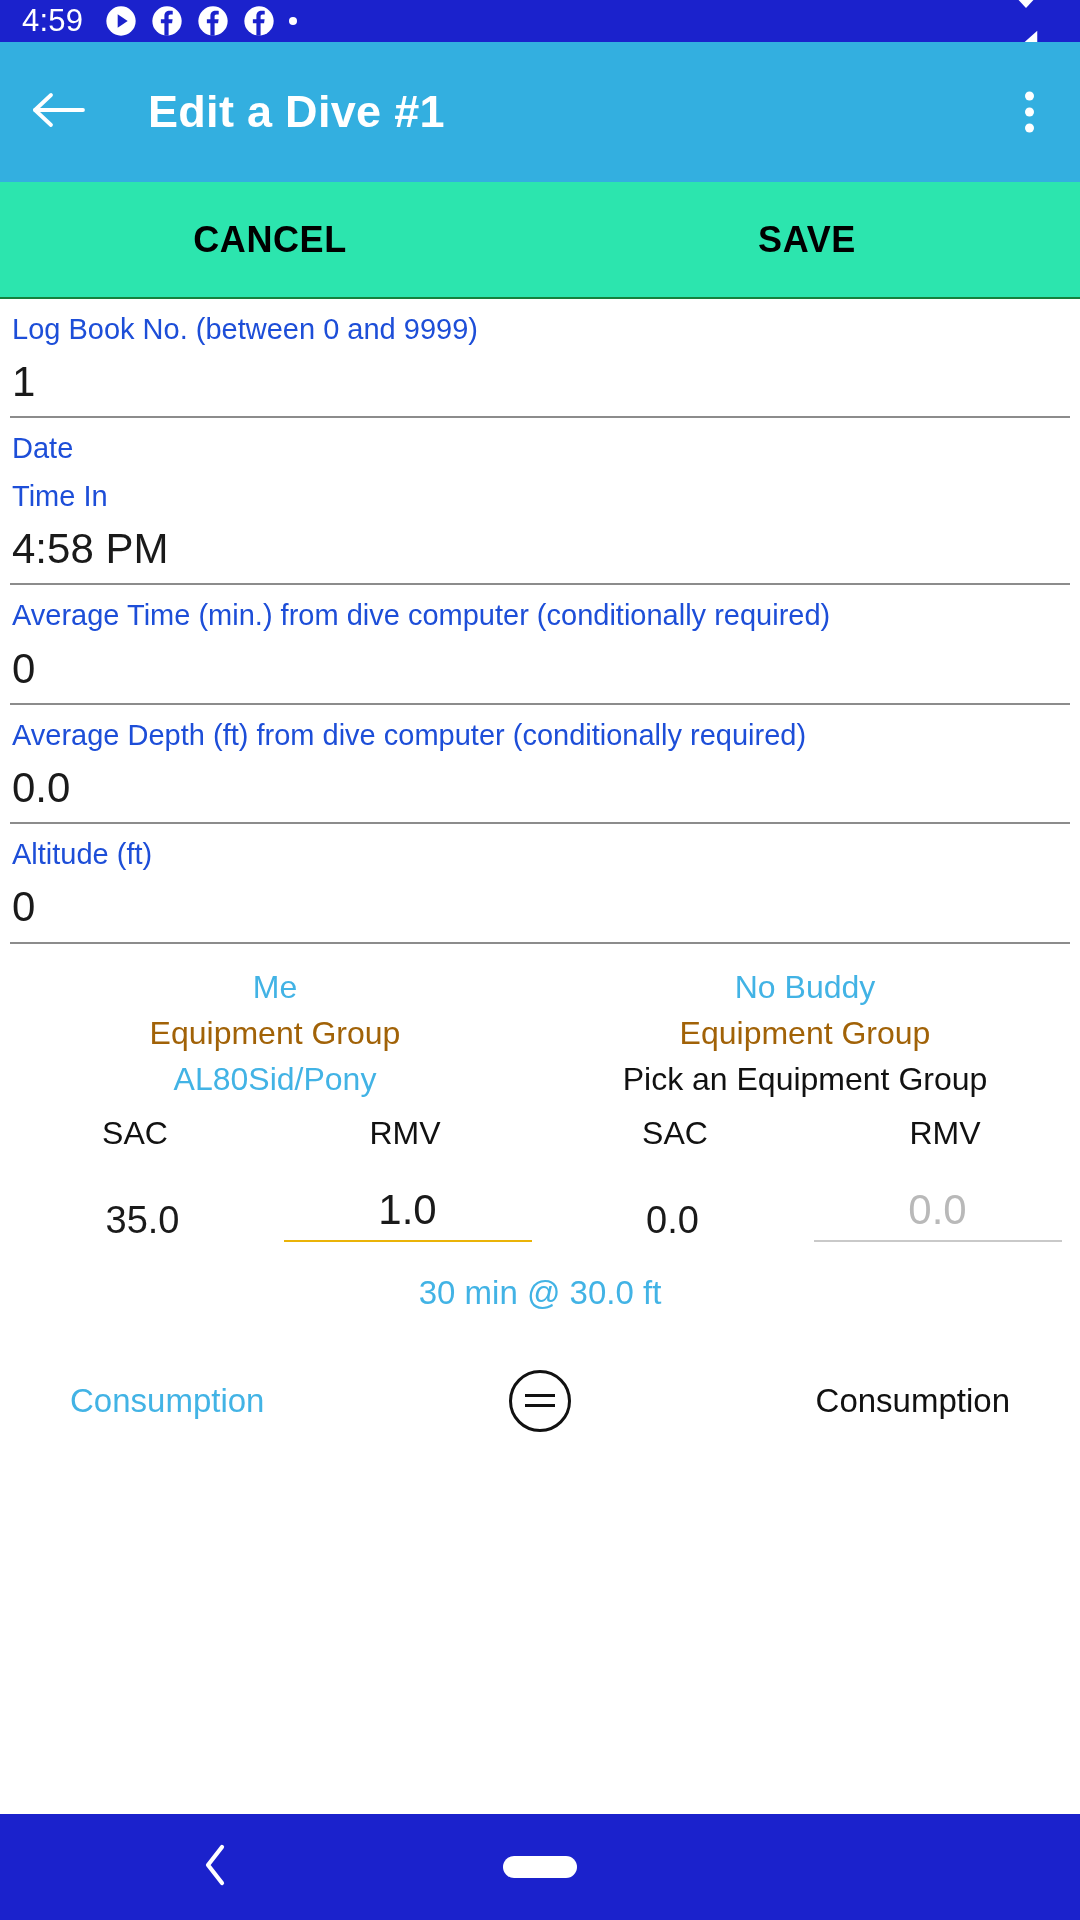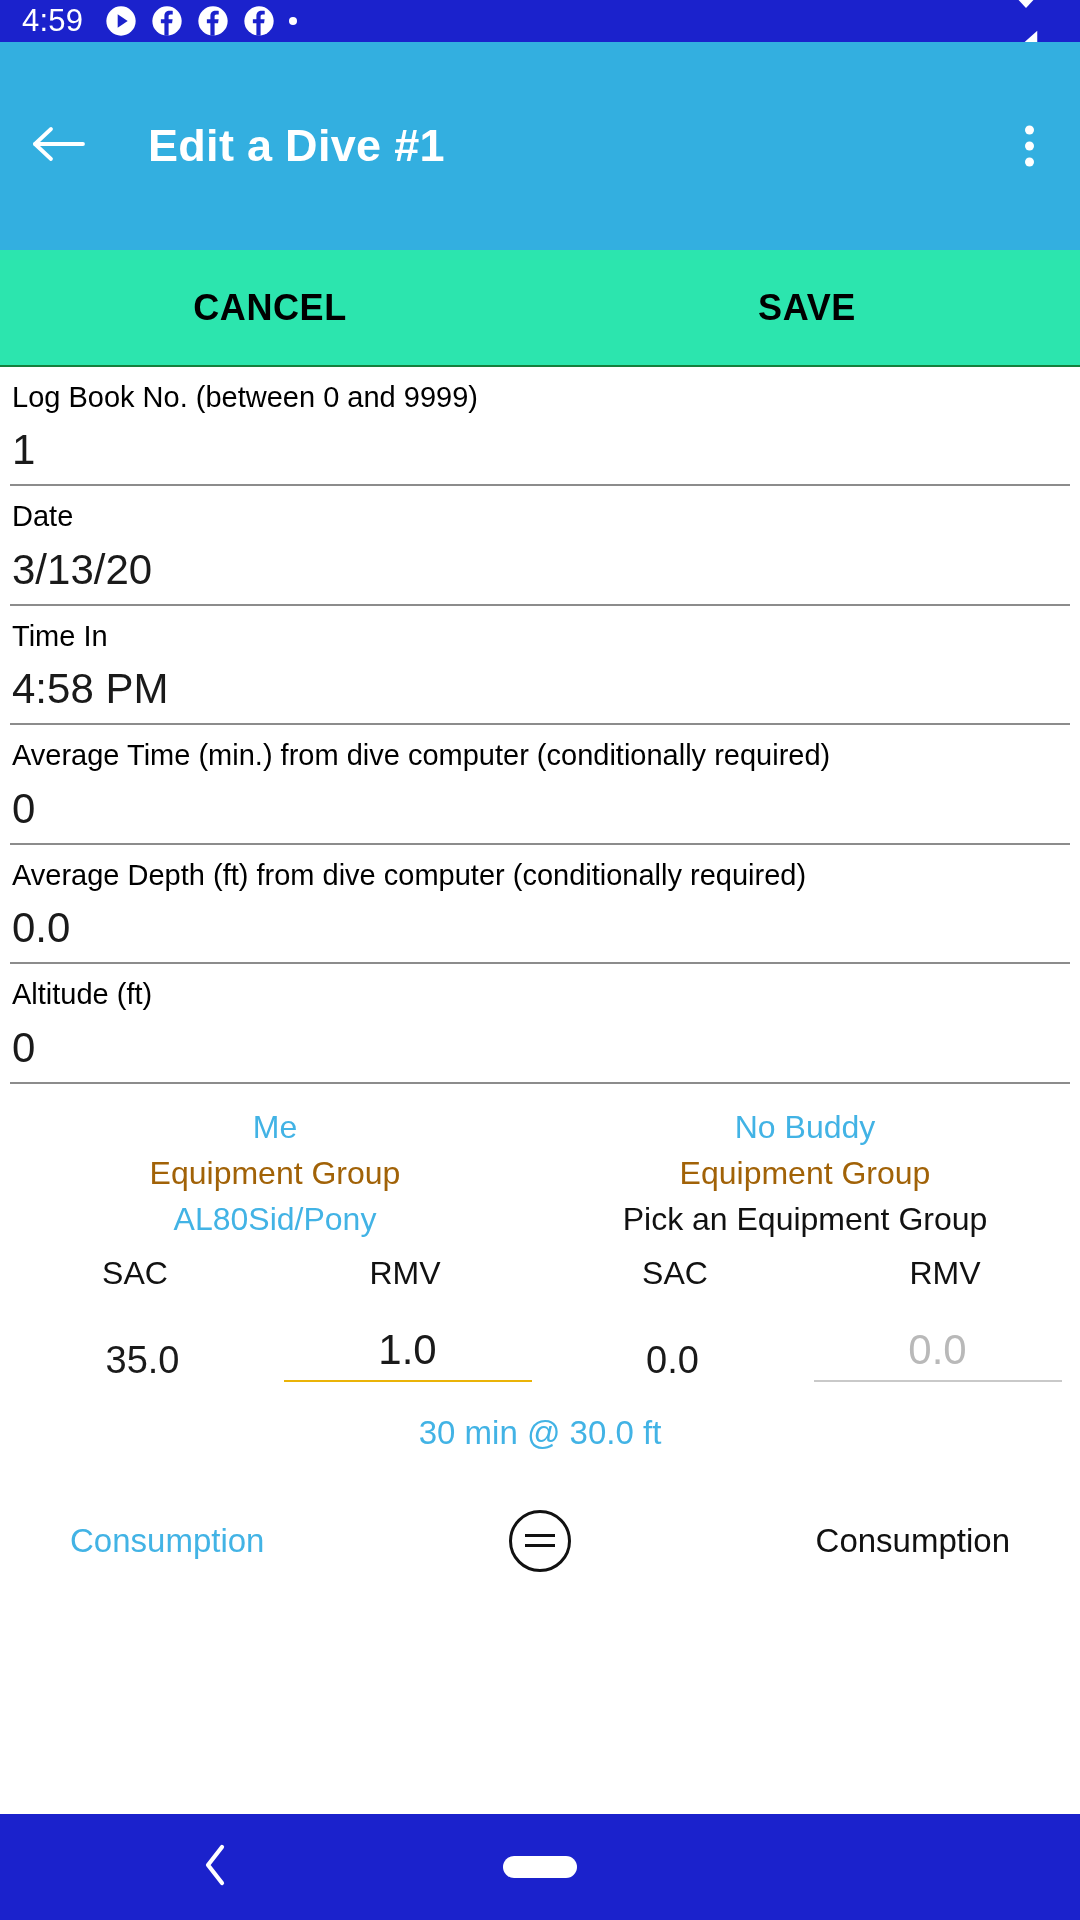--- a/index.html
+++ b/index.html
@@ -20,21 +20,21 @@
   .status-time { font-size:31px; font-weight:400; letter-spacing:.2px; }
   .status-left-icons { display:flex; align-items:center; gap:14px; margin-left:22px; }
   .status-spacer { flex:1 1 auto; }
   .status-right-icons { display:flex; align-items:center; gap:13px;flex-direction:column; }
   .si { display:inline-flex; align-items:center; justify-content:center; }
   .dot-small { width:8px; height:8px; border-radius:50%; background:#fff; display:inline-block; }
   .battery-pct { font-size:30px; margin-left:4px; letter-spacing:.2px; }
 
   
   .app-bar {
-    height:208px; background:#33AFE0; display:flex; align-items:center;
+    height:140px; background:#33AFE0; display:flex; align-items:center;
     padding:0 28px; flex:0 0 auto; position:relative;
   }
   .back-arrow { width:62px; height:62px; display:flex; align-items:center; justify-content:center; cursor:pointer; }
   .app-title {
     color:#ffffff; font-size:45px; font-weight:bold; margin-left:58px;
     letter-spacing:.3px;
   }
   .overflow-menu {
     position:absolute; right:38px; top:50%; transform:translateY(-50%);
     display:flex; flex-direction:column; gap:7px; cursor:pointer; padding:8px;
@@ -49,21 +49,21 @@
   .action-btn {
     flex:1 1 50%; text-align:center; color:#000000;
     font-size:36px; font-weight:bold; letter-spacing:.6px; cursor:pointer;
   }
   .action-btn.save { padding-right:6px; }
 
   
   .form-area { flex:1 1 auto; background:#ffffff; padding:0 10px; overflow:hidden; }
   .field { padding-top:14px; }
   .field-label {
-    color:#000000; font-size:29px; line-height:1.15;
+    color:#1d4ed8; font-size:29px; line-height:1.15;
     padding-left:2px; white-space:nowrap;
   }
   .field-value-wrap { border-bottom:2px solid #8c8c8c; padding:14px 0 12px 2px; }
   .field-value { color:#1a1a1a; font-size:42px; line-height:1.05; }
 
   
   .compare { padding:20px 0 0 0; }
   .compare-row { display:flex; }
   .compare-col { flex:1 1 50%; text-align:center; }
   .diver-name { color:#42B3E5; font-size:32px; line-height:1.45; }
@@ -207,23 +207,20 @@
 
     <div class="field">
       <div class="field-label">Log Book No. (between 0 and 9999)</div>
       <div class="field-value-wrap">
         <div class="field-value">1</div>
       </div>
     </div>
 
     <div class="field">
       <div class="field-label">Date</div>
-      <div class="field-value-wrap">
-        <div class="field-value">3/13/20</div>
-      </div>
     </div>
 
     <div class="field">
       <div class="field-label">Time In</div>
       <div class="field-value-wrap">
         <div class="field-value">4:58 PM</div>
       </div>
     </div>
 
     <div class="field">

